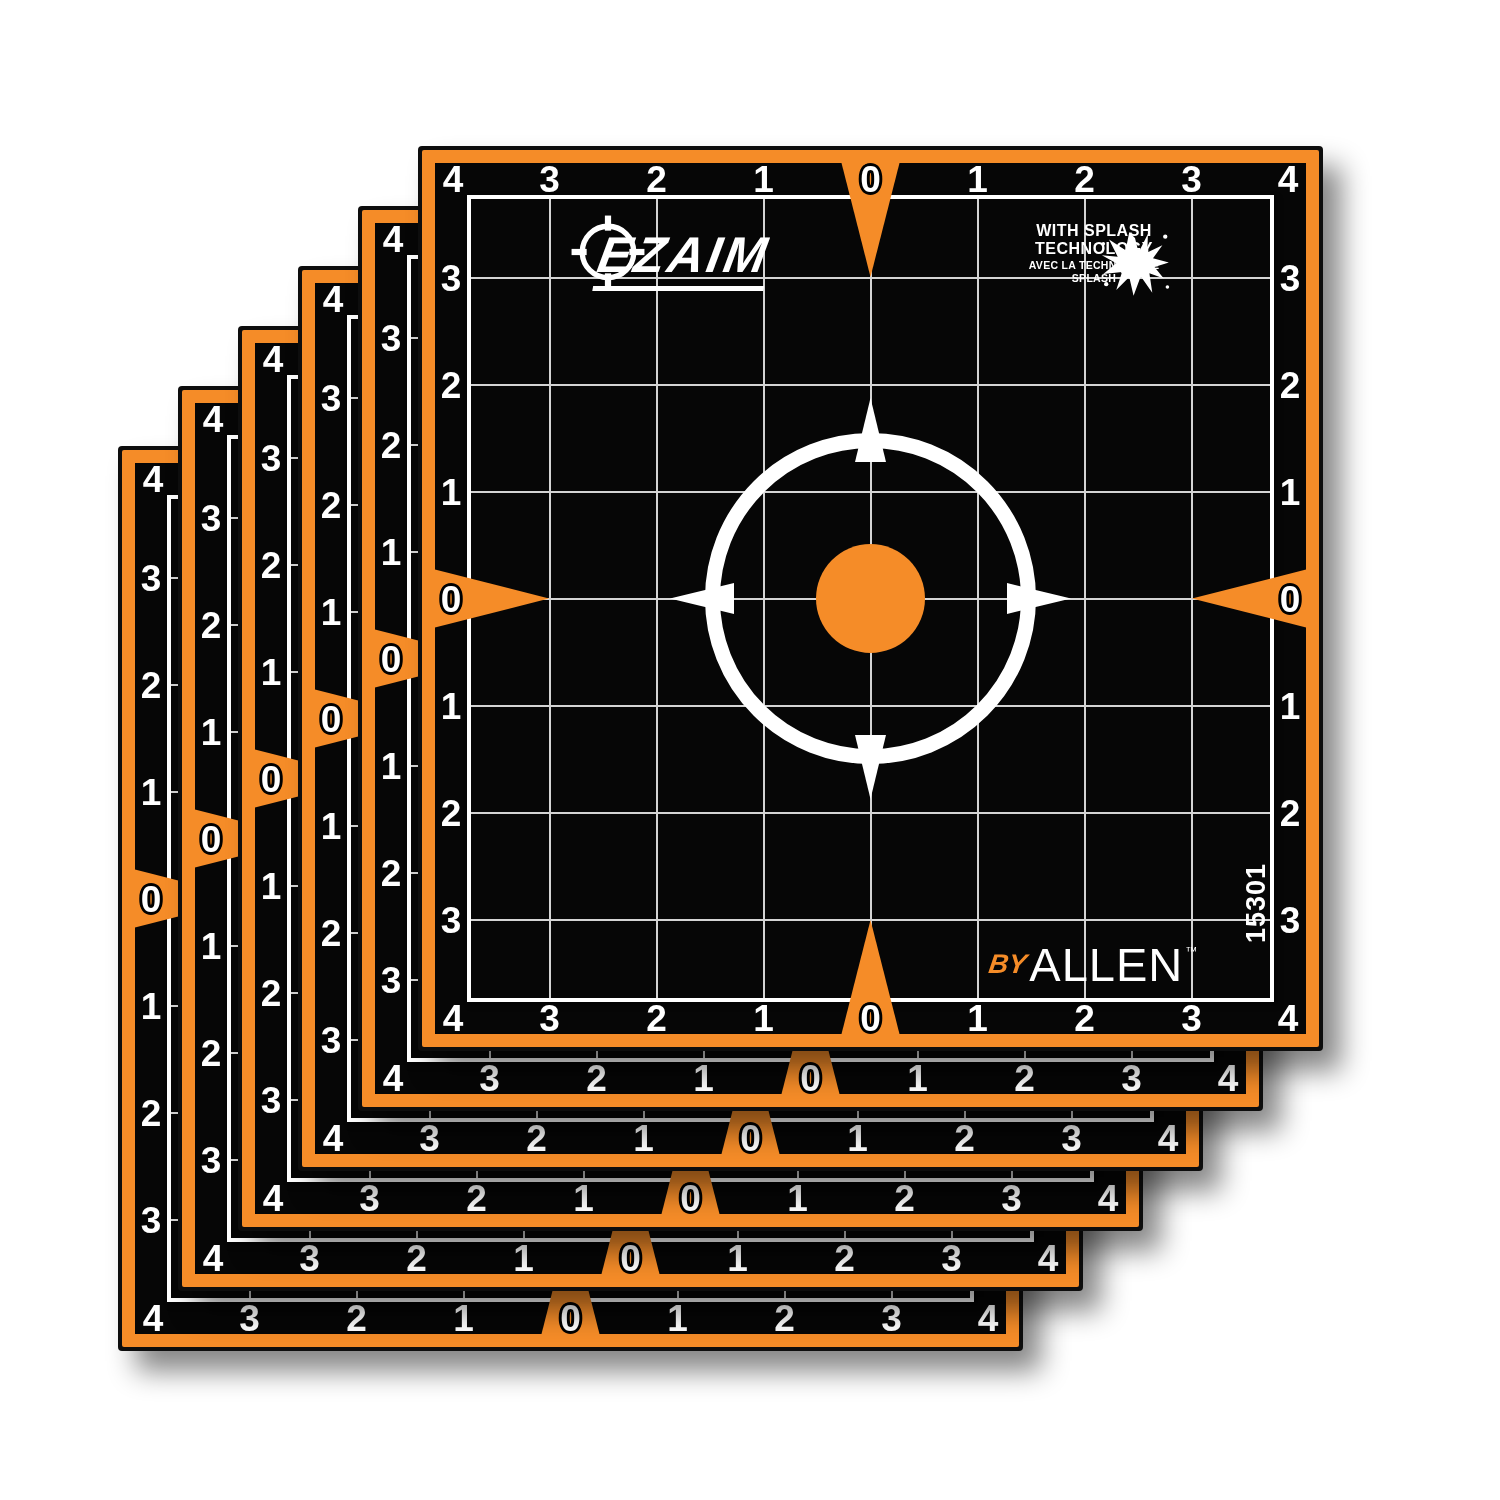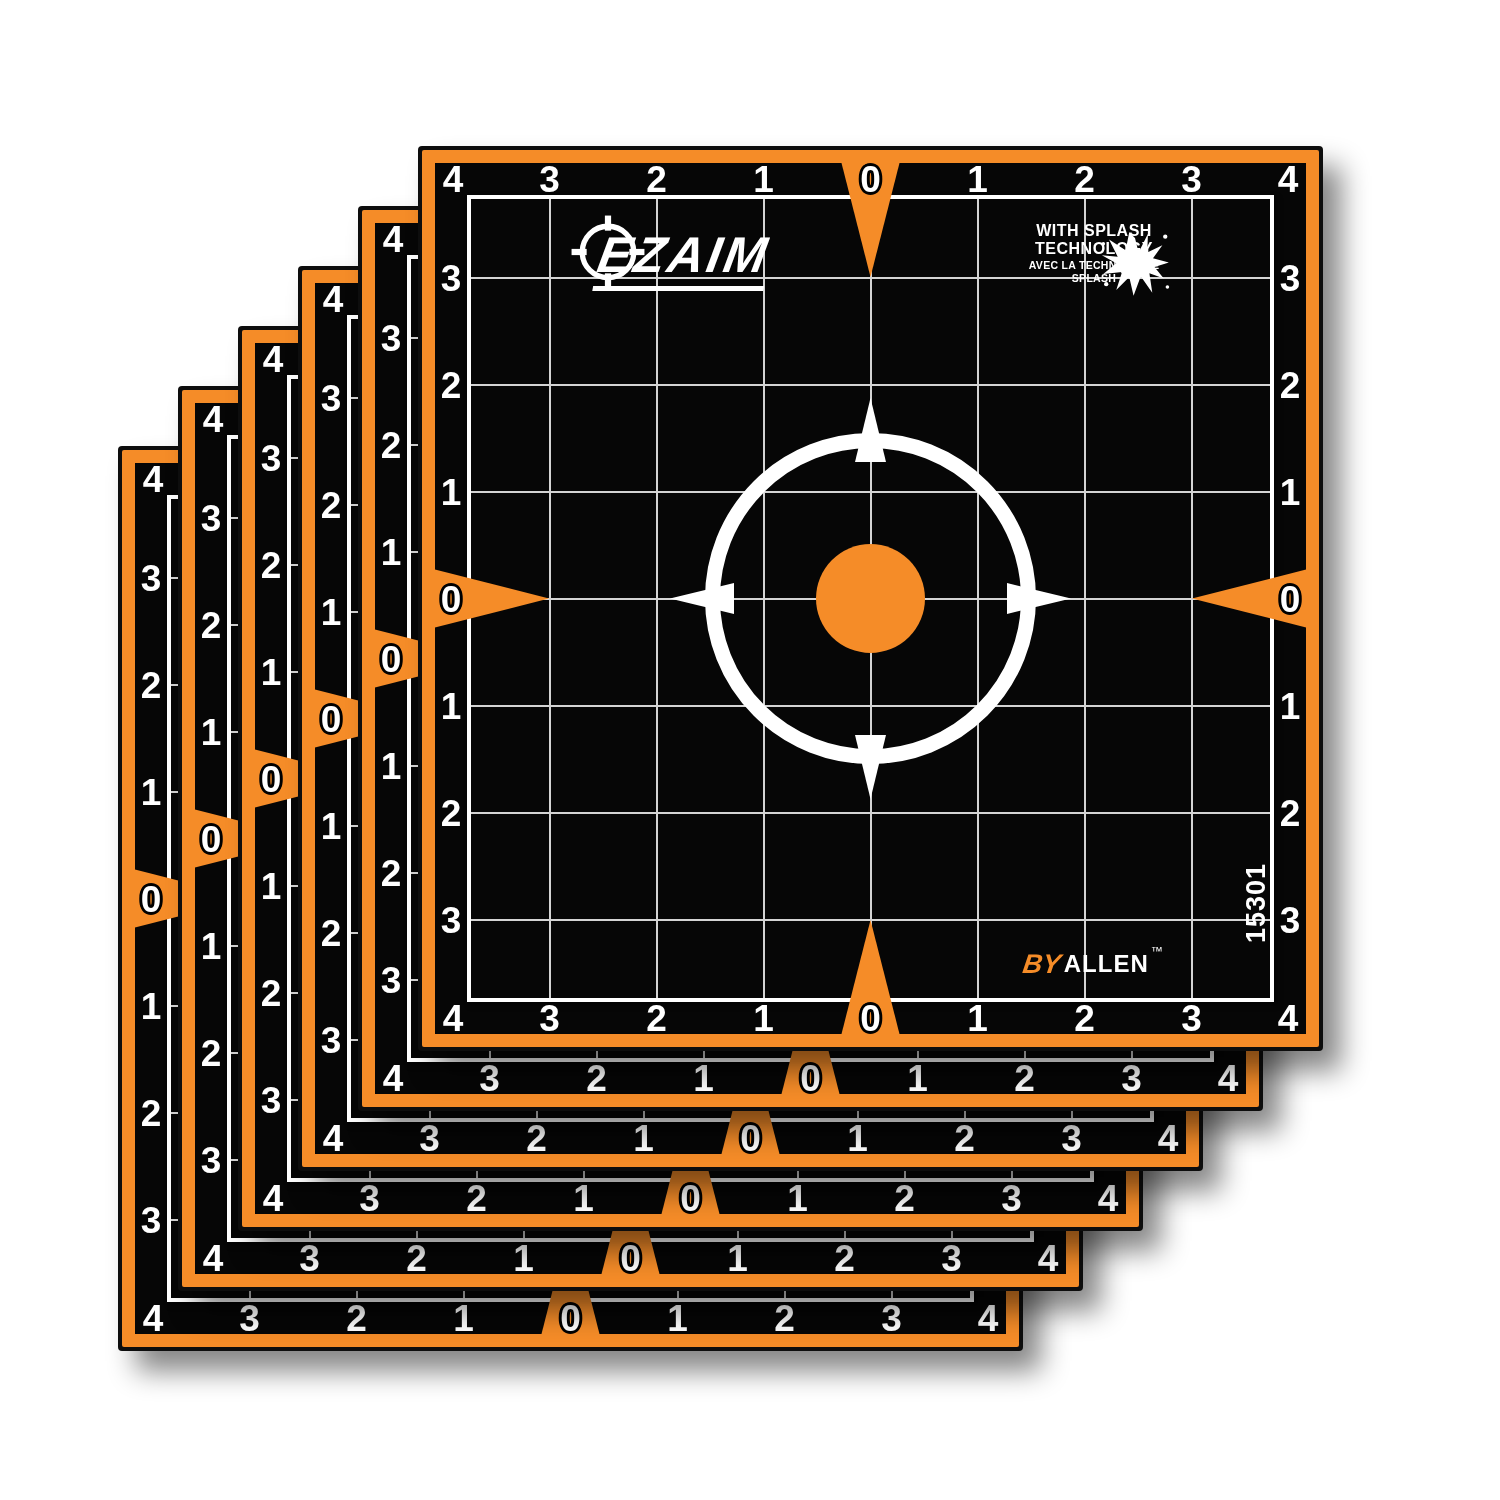--- a/index.html
+++ b/index.html
@@ -84,21 +84,21 @@
     color:#ffffff; font-weight:bold; font-size:27px; letter-spacing:1px;
   }
   .byline {
     position:absolute; left:585px; top:795px; width:180px; height:46px;
     display:flex; align-items:center; justify-content:center; gap:2px;
   }
   .byline .by {
     color:#F58C28; font-weight:bold; font-style:italic; font-size:27px;
     transform:skewX(-8deg); margin-right:1px;
   }
-  .byline .allen { color:#ffffff; font-weight:bold; font-size:24px; letter-spacing:1px; }
+  .byline .allen { color:#ffffff; font-weight:normal; font-size:47px; letter-spacing:1px; }
   .byline .tm { color:#ffffff; font-size:12px; align-self:flex-start; margin-top:3px; }
 </style>
 </head>
 <body>
 
 <div class="canvas">
   <div id="stack">
       <div class="sheet" style="left: 118px; top: 446px;">
     <div class="orange"></div>
     <div class="face"></div>

